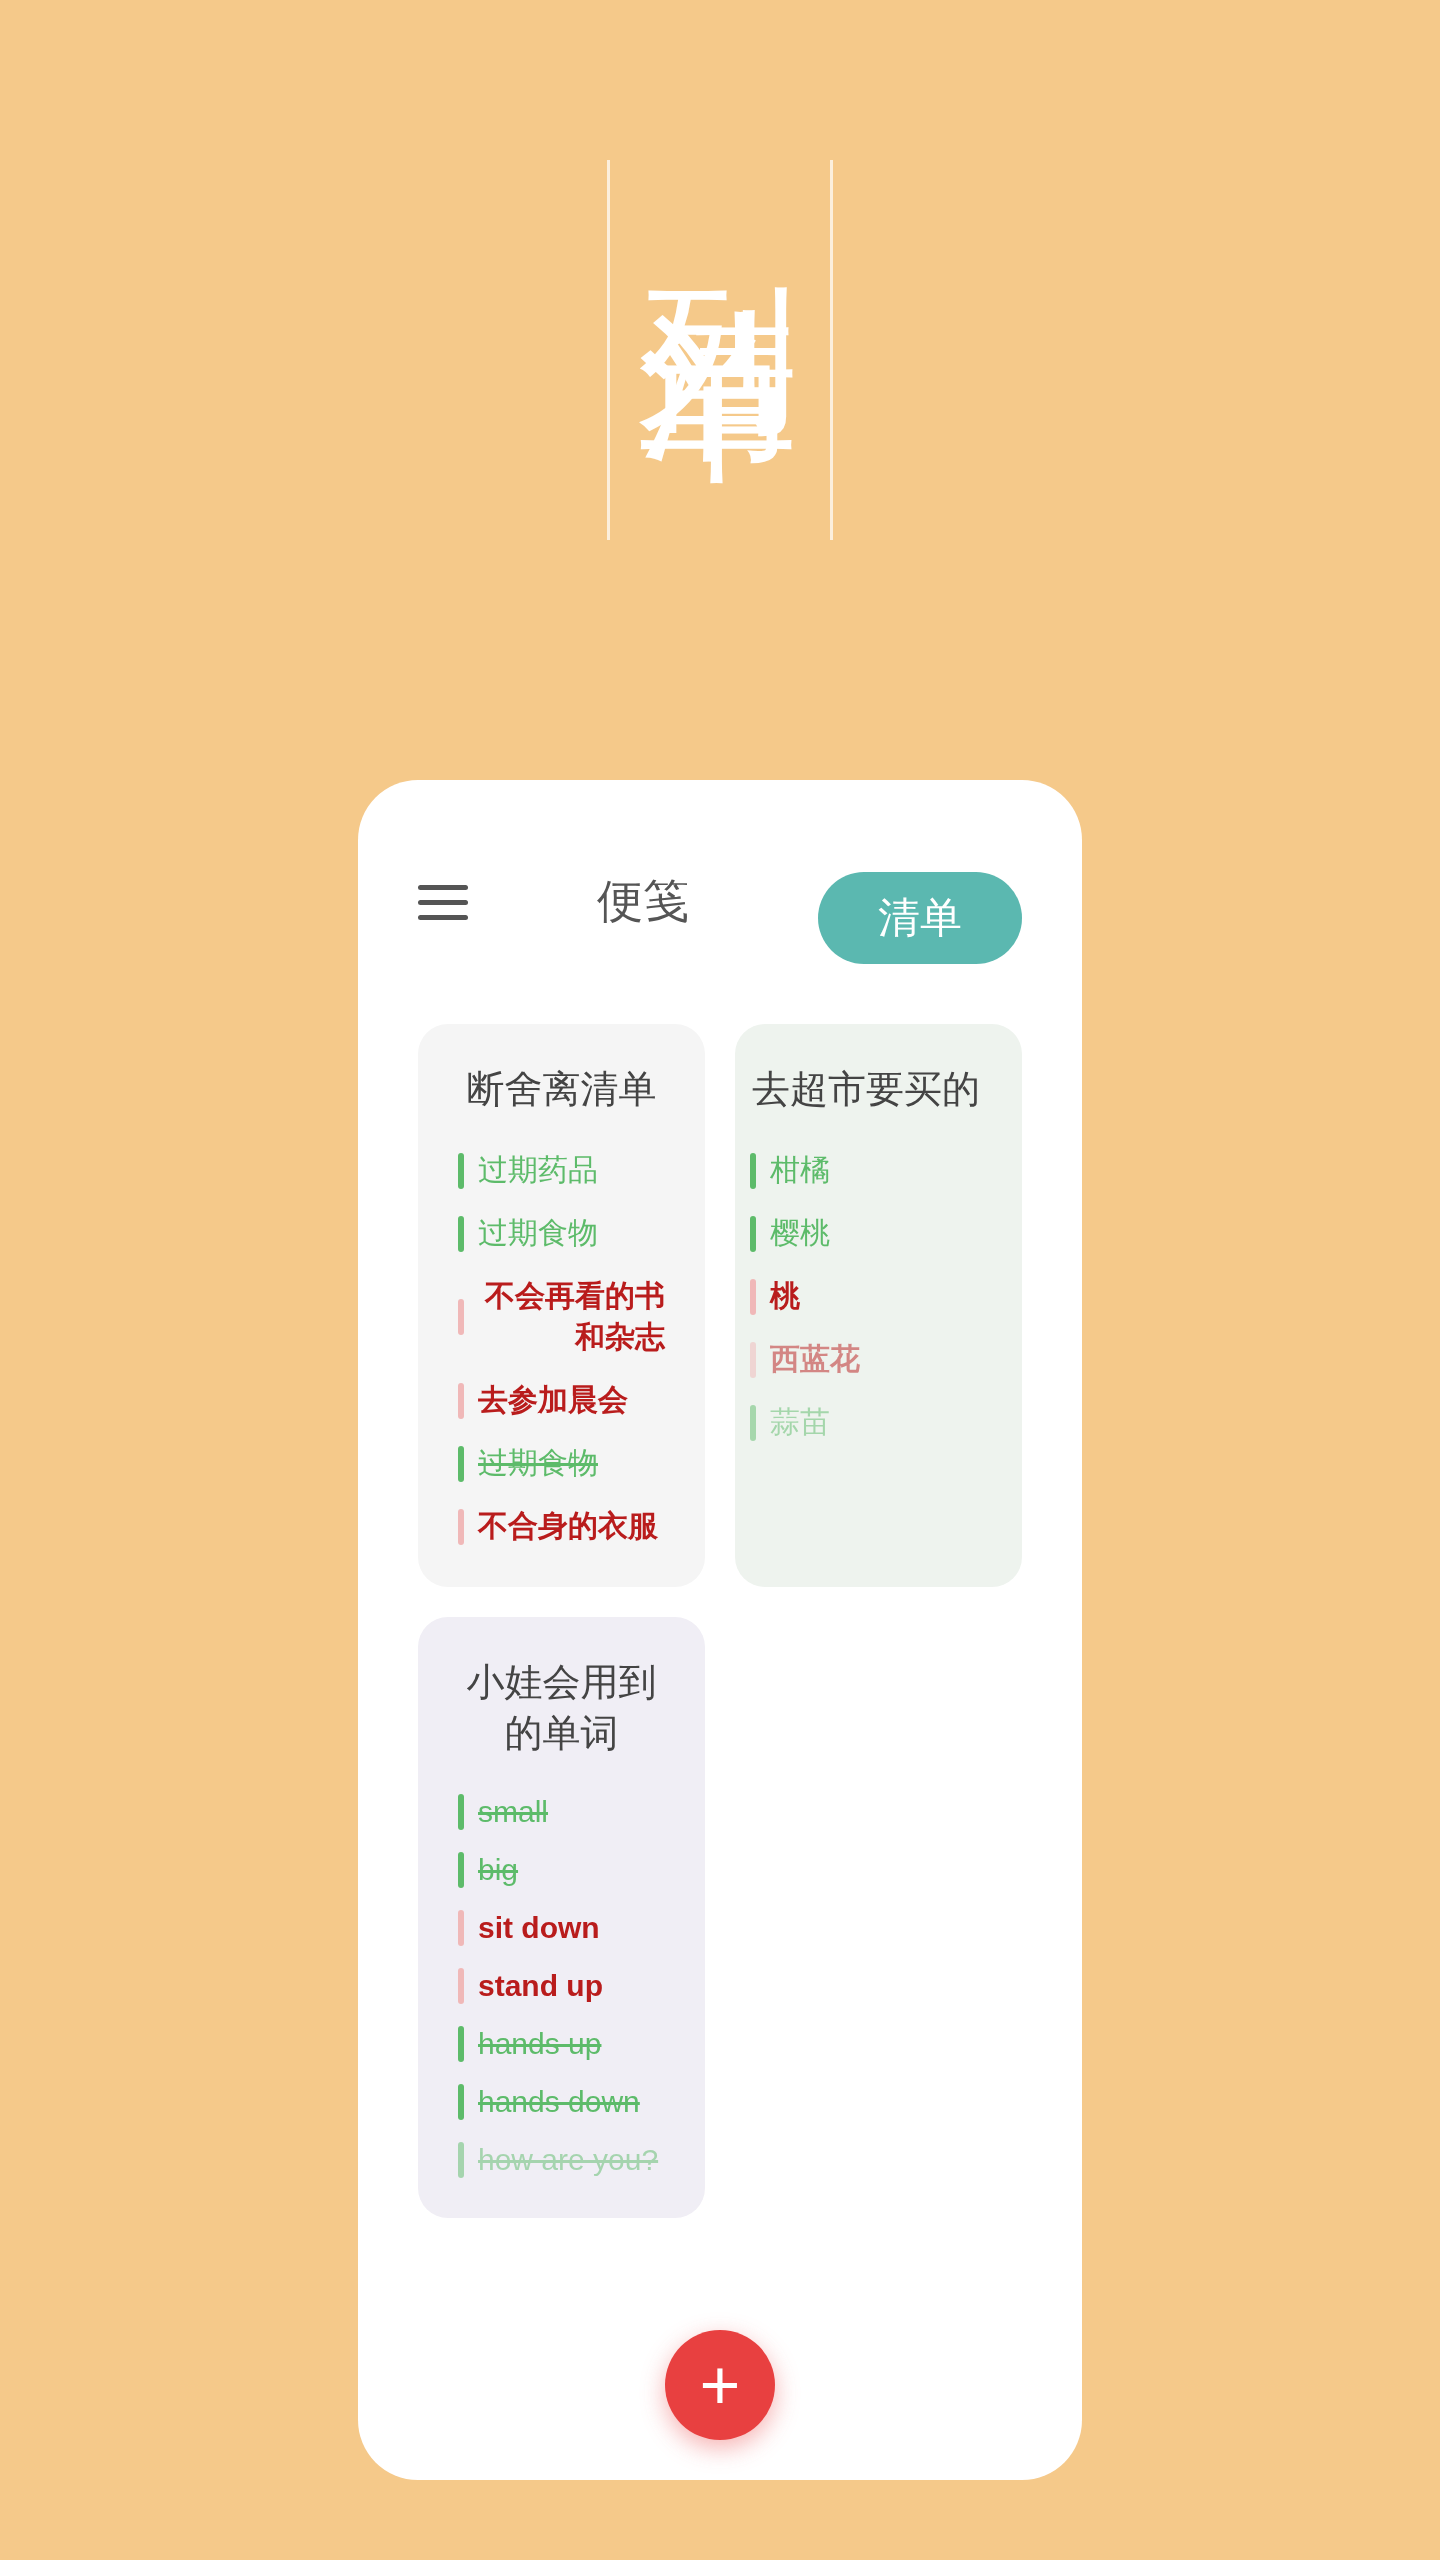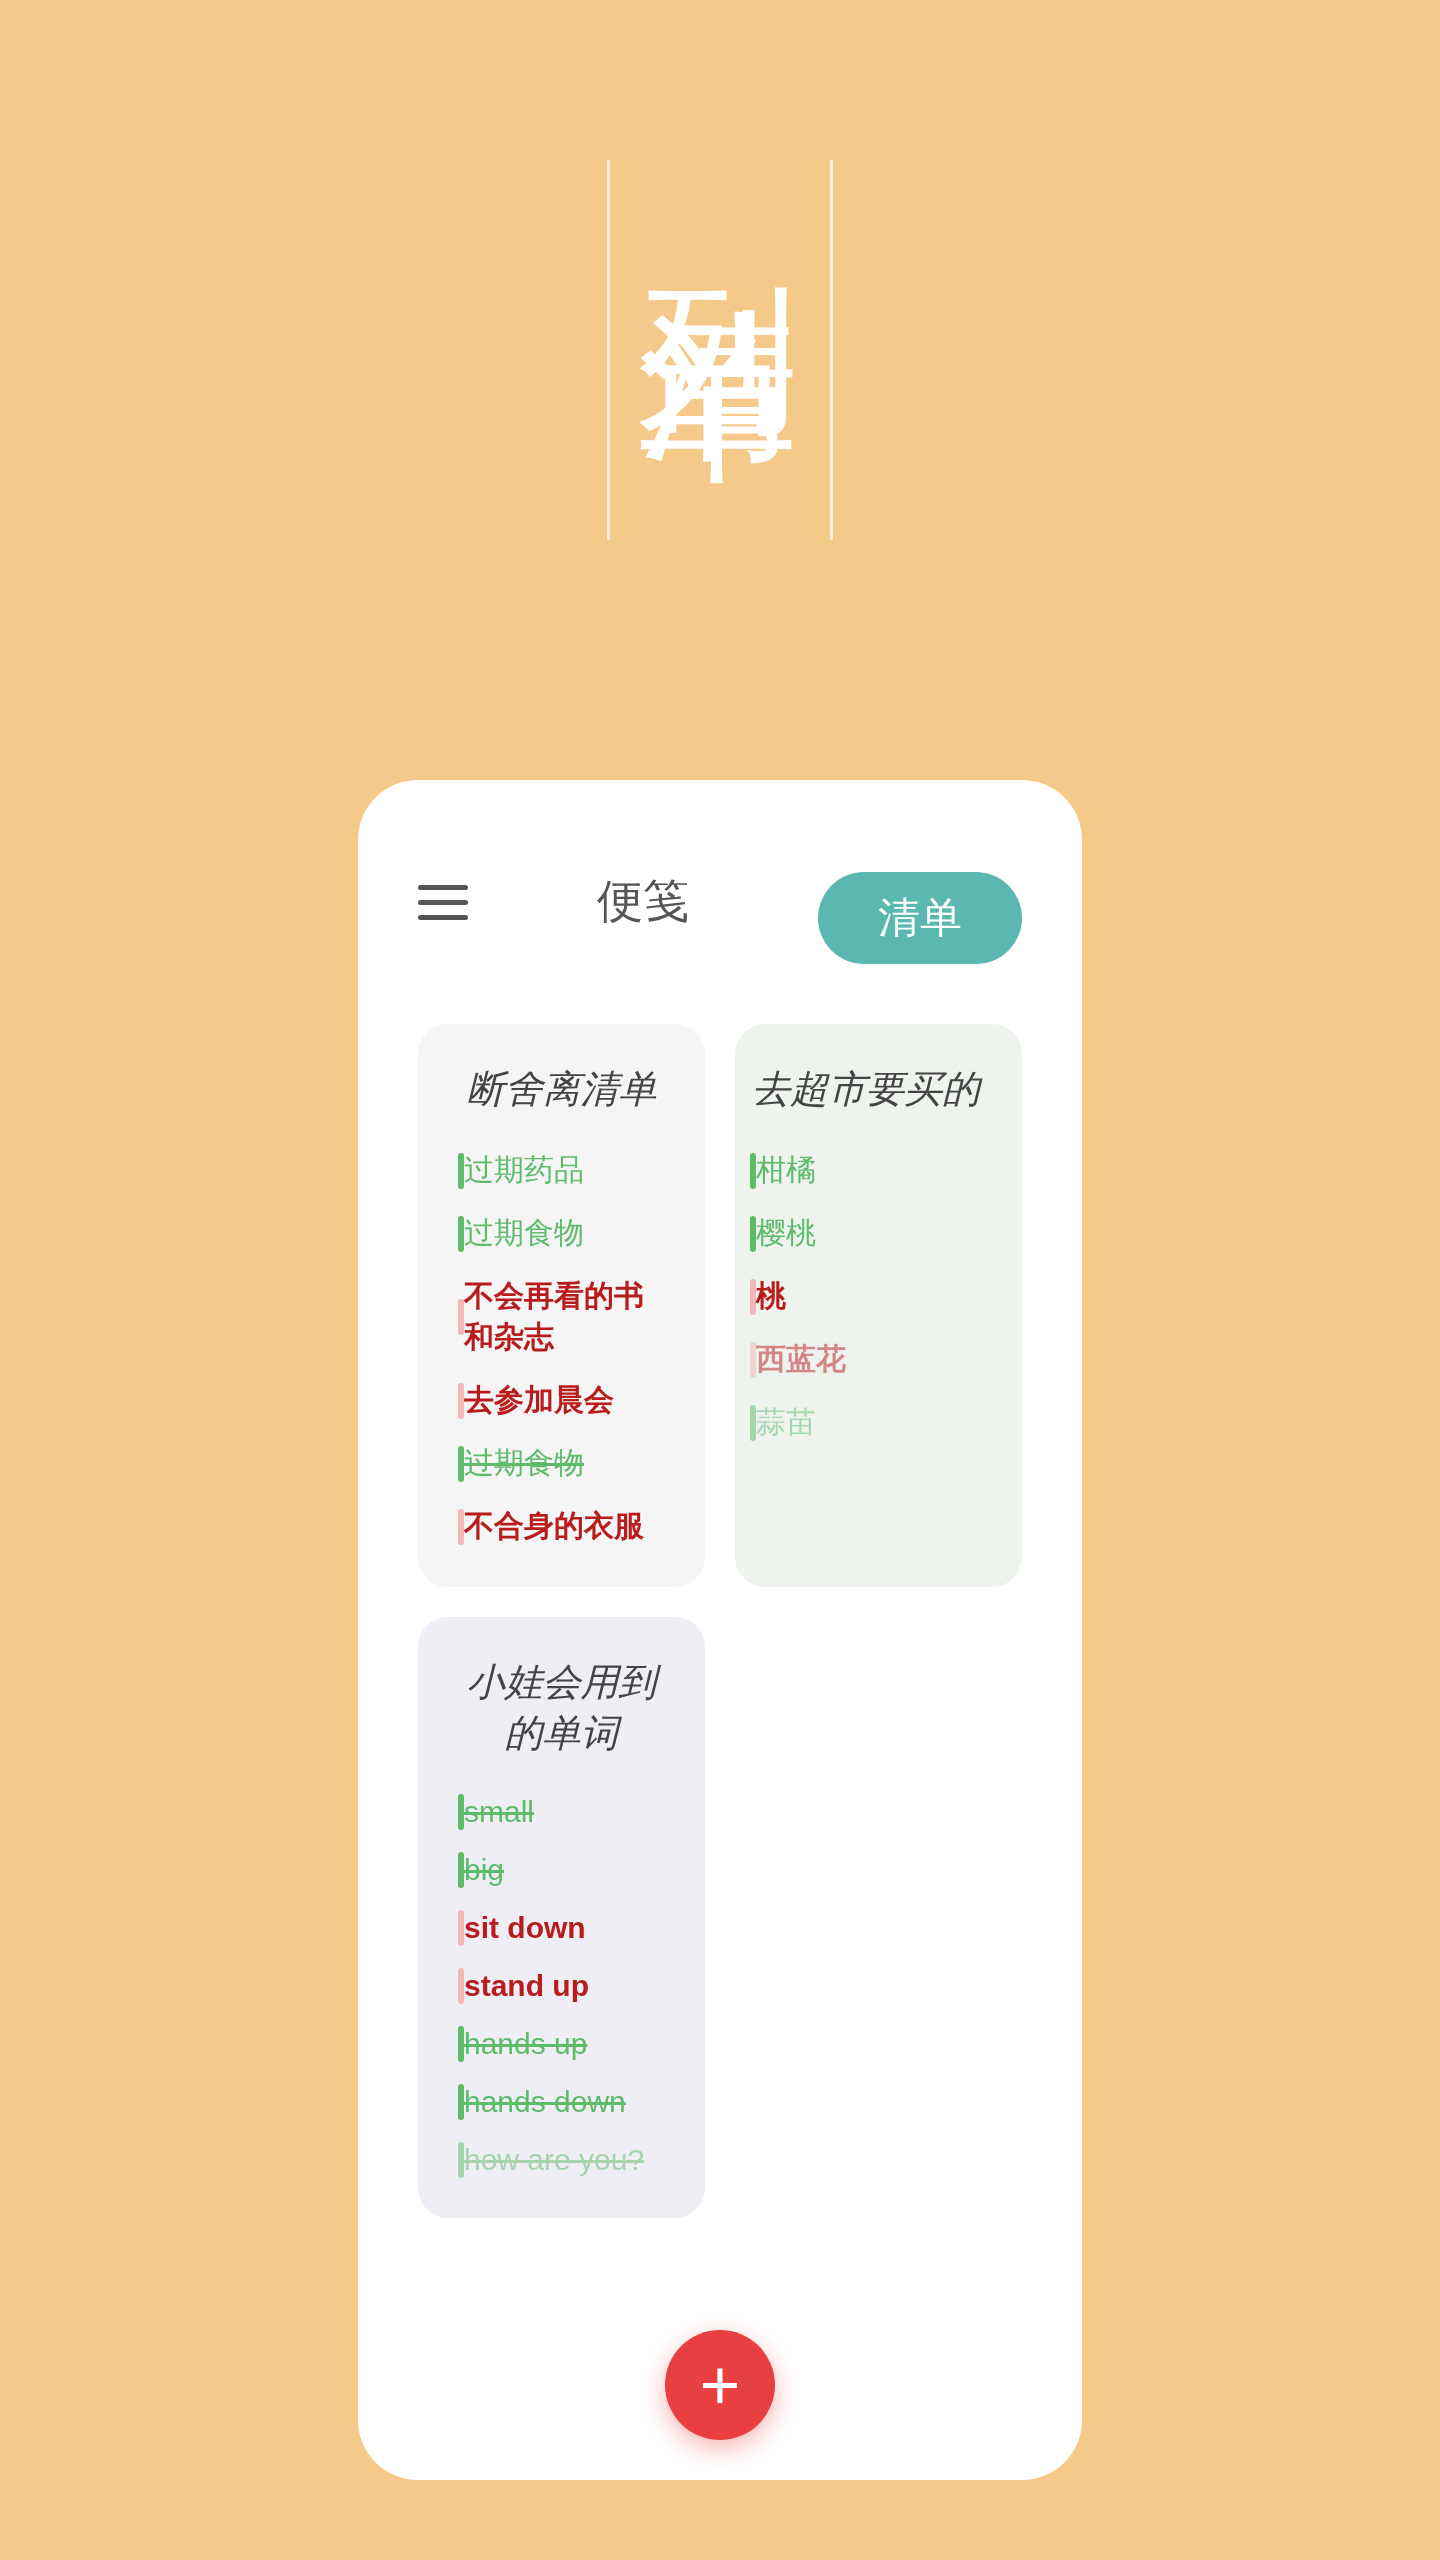--- a/index.html
+++ b/index.html
@@ -127,33 +127,34 @@
       background: #EEF3EE;
       padding-left: 15px;
     }
 
     .list-card-title {
       font-size: 38px;
       color: #444;
       text-align: center;
       margin-bottom: 35px;
       font-weight: 500;
-      font-style: italic;
     }
 
     .list-items {
       display: flex;
       flex-direction: column;
       gap: 22px;
     }
 
     .list-item {
       display: flex;
       align-items: center;
+      gap: 14px;
       font-size: 30px;
+      text-align: right;
     }
 
     .list-item-bar {
       width: 6px;
       height: 36px;
       border-radius: 3px;
       flex-shrink: 0;
     }
 
     .bar-green { background: #5DBB6A; }

